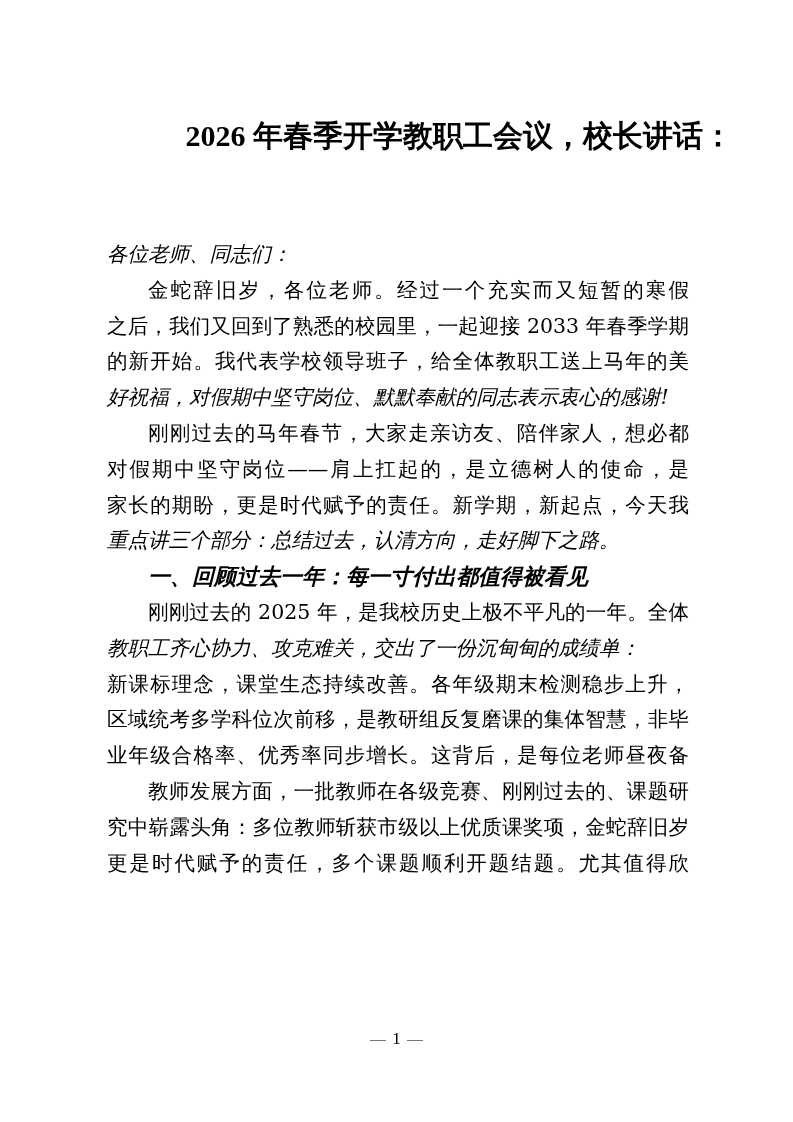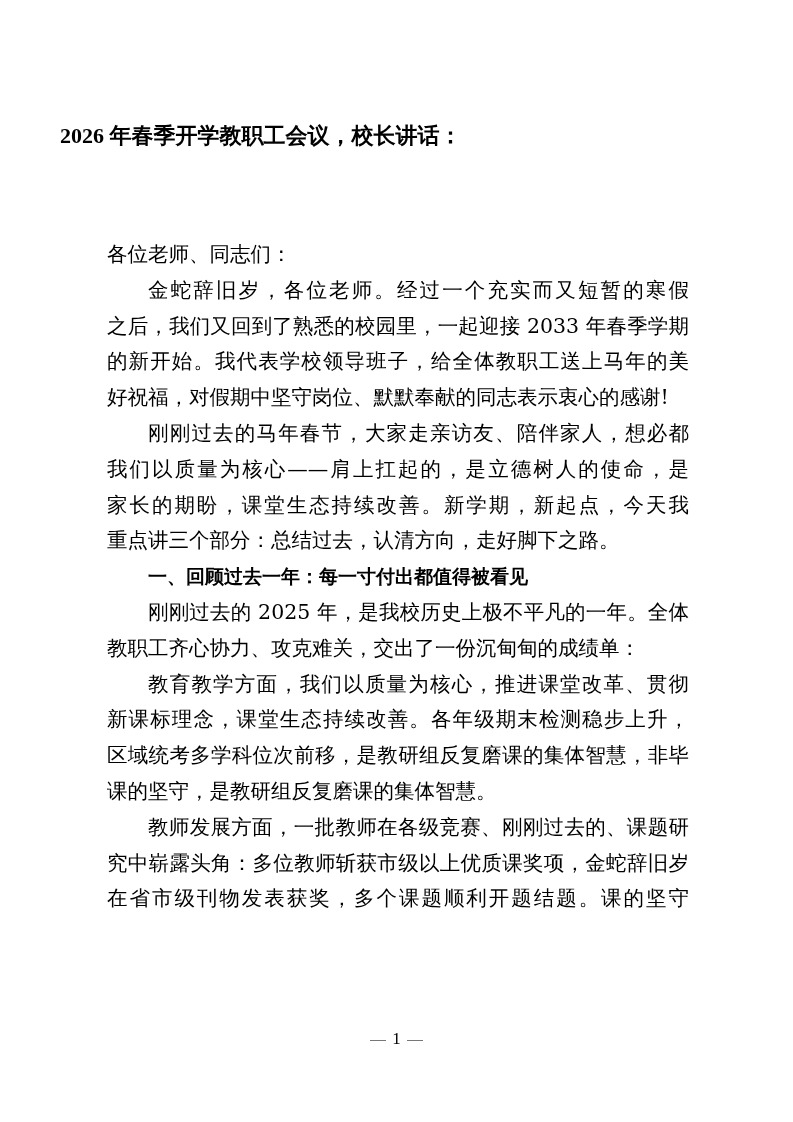--- a/index.html
+++ b/index.html
@@ -3,38 +3,38 @@
 <meta charset="utf-8">
 <style>
   html, body { margin: 0; padding: 0; background: #ffffff; }
   body { width: 793px; height: 1122px; position: relative; overflow: hidden; }
   .page {
     position: absolute; left: 0; top: 0; width: 793px; height: 1122px;
     background: #ffffff; color: #000000;
   }
   .title {
     position: absolute; left: 60px; width: 673px; top: 114px;
-    text-align: left;
+    text-align: right;
     font-family: "Liberation Serif", "DejaVu Serif", serif;
-    font-weight: bold; font-size: 22px; line-height: 44px;
+    font-weight: bold; font-size: 30px; line-height: 44px;
     letter-spacing: 0px;
   }
   .title div { white-space: nowrap; }
   .body {
     position: absolute; left: 107px; width: 582px; top: 237px;
     font-family: "DejaVu Serif", "Liberation Serif", serif;
     font-size: 20.5px; line-height: 35.8px;
     text-align: justify;
   }
   .line { display: block; white-space: nowrap; height: 35.8px; text-align-last: justify; text-align: justify; }
-  .line.last { text-align-last: left; }
+  .line.last { text-align-last: left; font-style: italic; }
   .line.indent { padding-left: 41px; }
   .heading {
     font-family: "DejaVu Sans", "Liberation Sans", sans-serif;
-    font-weight: bold; font-size: 19px;
+    font-weight: bold; font-size: 22px;
   }
   .footer {
     position: absolute; left: 0; width: 793px; top: 1027px;
     text-align: center;
     font-family: "Liberation Serif", "DejaVu Serif", serif;
     font-size: 17px; line-height: 24px;
   }
   .footer .dash { display: inline-block; width: 16px; height: 1px; background: #777; vertical-align: middle; margin: 0 6px; }
 </style>
 </head>
@@ -45,31 +45,30 @@
     <div>2026 年春季开学教职工会议，校长讲话：</div>
   </div>
 
   <div class="body" id="body">
     <span class="line last">各位老师、同志们：</span>
   <span class="line indent">金蛇辞旧岁，各位老师。经过一个充实而又短暂的寒假</span>
       <span class="line">之后，我们又回到了熟悉的校园里，一起迎接 2033 年春季学期</span>
       <span class="line">的新开始。我代表学校领导班子，给全体教职工送上马年的美</span>
       <span class="line last">好祝福，对假期中坚守岗位、默默奉献的同志表示衷心的感谢!</span>
       <span class="line indent">刚刚过去的马年春节，大家走亲访友、陪伴家人，想必都</span>
-      <span class="line">我们以质量为核心——肩上扛起的，是立德树人的使命，是</span>
-      <span class="line">家长的期盼，课堂生态持续改善。新学期，新起点，今天我</span>
+      <span class="line">对假期中坚守岗位——肩上扛起的，是立德树人的使命，是</span>
+      <span class="line">家长的期盼，更是时代赋予的责任。新学期，新起点，今天我</span>
       <span class="line last">重点讲三个部分：总结过去，认清方向，走好脚下之路。</span>
       <span class="line indent last heading">一、回顾过去一年：每一寸付出都值得被看见</span>
       <span class="line indent">刚刚过去的 2025 年，是我校历史上极不平凡的一年。全体</span>
       <span class="line last">教职工齐心协力、攻克难关，交出了一份沉甸甸的成绩单：</span>
-      <span class="line indent">教育教学方面，我们以质量为核心，推进课堂改革、贯彻</span>
       <span class="line">新课标理念，课堂生态持续改善。各年级期末检测稳步上升，</span>
       <span class="line">区域统考多学科位次前移，是教研组反复磨课的集体智慧，非毕</span>
-      <span class="line last">课的坚守，是教研组反复磨课的集体智慧。</span>
+      <span class="line">业年级合格率、优秀率同步增长。这背后，是每位老师昼夜备</span>
       <span class="line indent">教师发展方面，一批教师在各级竞赛、刚刚过去的、课题研</span>
       <span class="line">究中崭露头角：多位教师斩获市级以上优质课奖项，金蛇辞旧岁</span>
-      <span class="line">在省市级刊物发表获奖，多个课题顺利开题结题。课的坚守</span>
+      <span class="line">更是时代赋予的责任，多个课题顺利开题结题。尤其值得欣</span>
     </div>
 
   <div class="footer">
     <span class="dash"></span><span>1</span><span class="dash"></span>
   </div>
 </div>
 
 </body></html>

